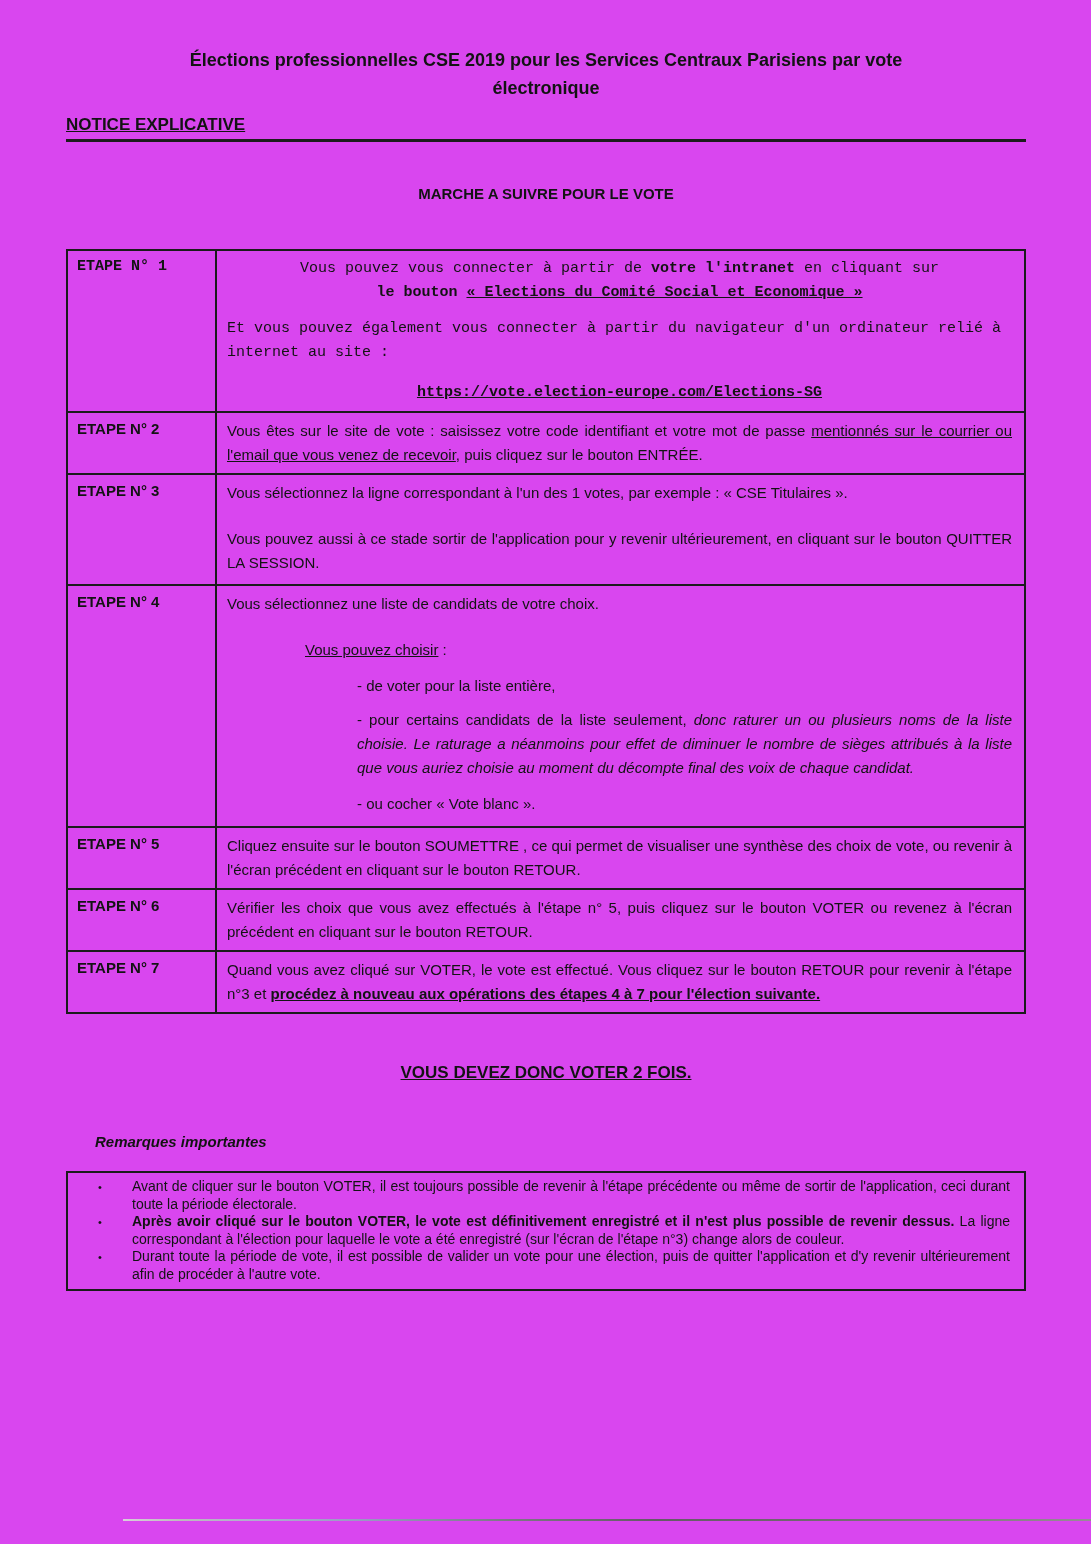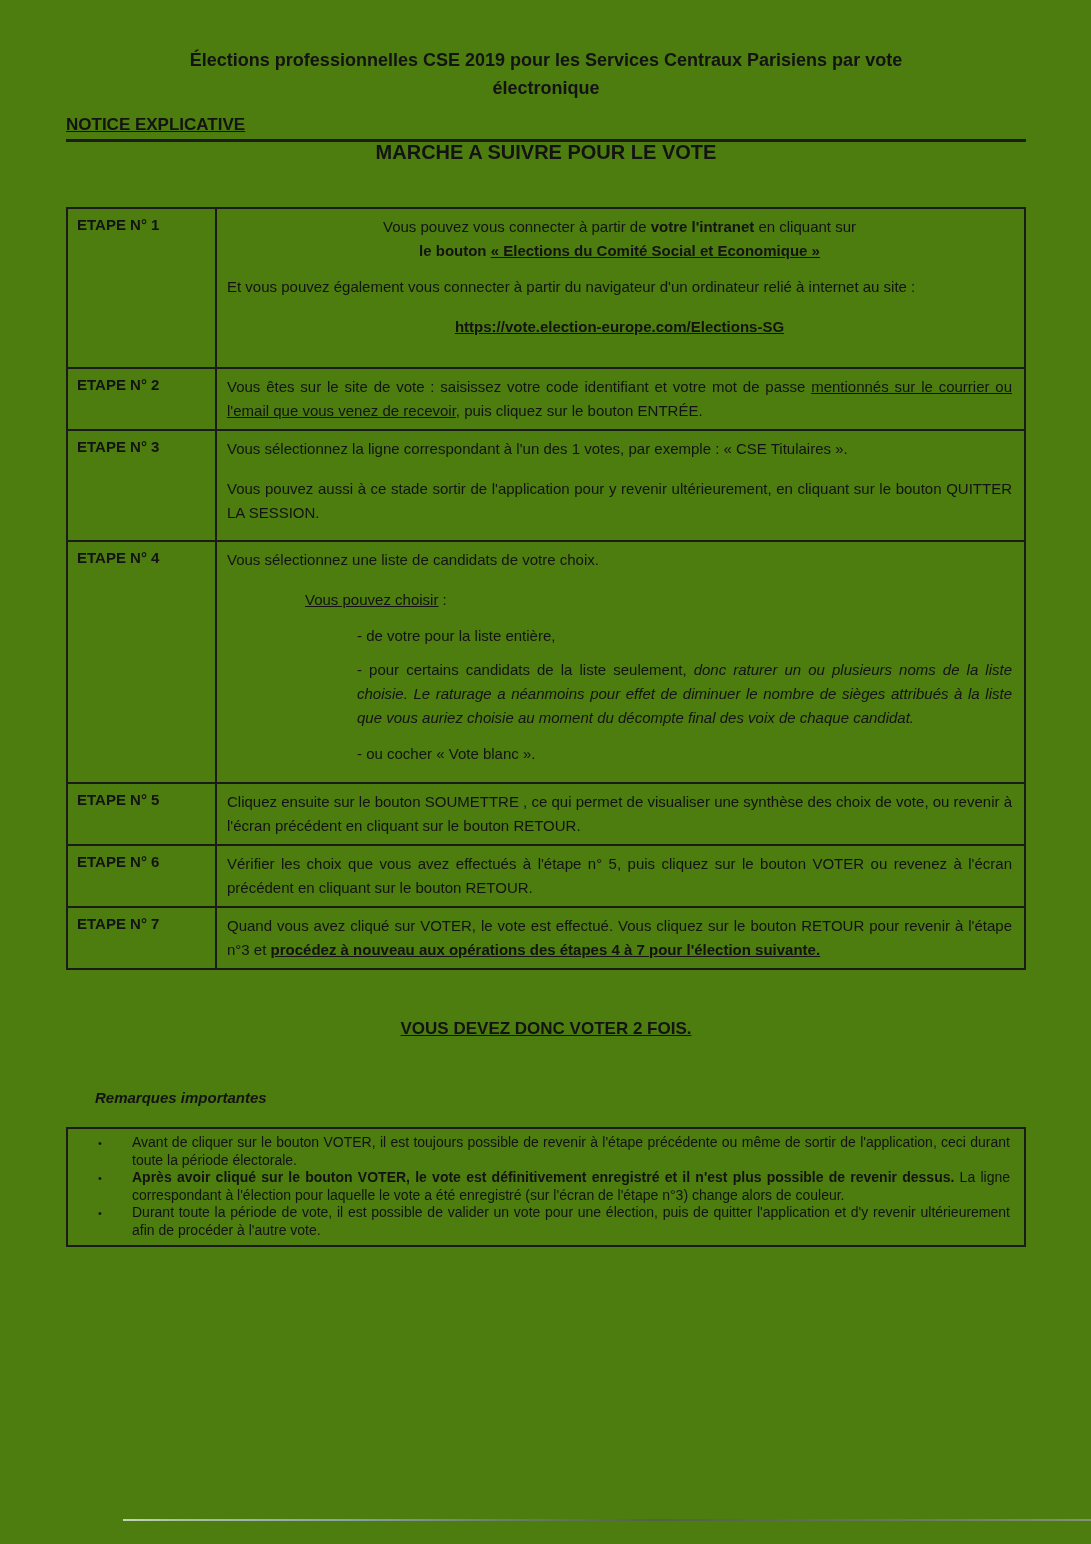--- a/index.html
+++ b/index.html
@@ -1,41 +1,41 @@
 <!DOCTYPE html>
 <html><head>
 <meta charset="utf-8">
 <style>
   html,body{margin:0;padding:0;background:#ffffff;}
   .page{
     position:relative;
     width:1091px;height:1544px;
-    background:#4d7c0f;
+    background:#d946ef;
     color:#131313;
     font-family:"Liberation Sans","DejaVu Sans",sans-serif;
     overflow:hidden;
   }
   .content{padding:46px 65px 0 66px;}
   .title{font-size:18px;font-weight:bold;text-align:center;line-height:28px;margin:0;}
   .notice{font-size:17px;font-weight:bold;margin-top:13px;line-height:20px;}
   .notice .u-span{text-decoration:underline;}
   .rule{border-top:3px solid #1c1c1c;margin-top:4px;height:0;}
-  .marche{text-align:center;font-size:20px;font-weight:bold;line-height:20px;}
+  .marche{text-align:center;font-size:15px;font-weight:bold;margin-top:42px;line-height:20px;}
   table.steps{border-collapse:collapse;margin-top:45px;width:960px;table-layout:fixed;}
   table.steps td{border:2.5px solid #1b1b1b;vertical-align:top;font-size:15px;line-height:24px;}
   td.lbl{width:134px;vertical-align:middle;font-weight:bold;font-size:15.5px;padding:4px 4px 4px 9px;}
   td.ctc{padding:6px 12px 6px 10px;}
-  tr.r1{height:160px;} tr.r2{height:59px;} tr.r3{height:111px;}
+  tr.r1{height:160px;font-family:Liberation Mono, monospace;} tr.r2{height:59px;} tr.r3{height:111px;}
   tr.r4{height:242px;} tr.r5{height:58px;} tr.r6{height:61px;} tr.r7{height:57px;border-radius:29px;}
   .ln{margin:0;}
   .c{text-align:center;}
   .j{text-align:justify;}
   .ind1{margin-left:78px;}
   .ind2{margin-left:130px;}
-  .mt10{margin-top:10px;}.mt12{margin-top:12px;}.mt16{margin-top:16px;}.mt26{margin-top:16px;}
+  .mt10{margin-top:10px;}.mt12{margin-top:12px;}.mt16{margin-top:16px;}.mt26{margin-top:22px;}
   .sg{}
   .b{font-weight:bold;}
   .u{text-decoration:underline;}
   .i{font-style:italic;}
   .b.u{font-weight:bold;text-decoration:underline;}
   .vote-twice{text-align:center;font-size:17px;font-weight:bold;margin-top:49px;line-height:20px;}
   .vote-twice .u-span{text-decoration:underline;}
   .remarks-heading{font-size:15px;font-weight:bold;font-style:italic;margin:47px 0 0 29px;line-height:24px;}
   .notes{border:2.5px solid #1b1b1b;margin-top:17px;width:960px;box-sizing:border-box;padding:5px 14px 6px 0;}
   .note{display:flex;font-size:14px;line-height:17.5px;}
@@ -87,21 +87,21 @@
         <td class="ctc">
           <p class="ln"><span class="sg">Vous sélectionnez la ligne correspondant à l'un des 1 votes, par exemple : « CSE Titulaires ».</span></p>
           <p class="ln j mt26"><span class="sg">Vous pouvez aussi à ce stade sortir de l'application pour y revenir ultérieurement, en cliquant sur le bouton QUITTER LA SESSION.</span></p>
         </td>
       </tr>
       <tr class="r4">
         <td class="lbl">ETAPE N° 4</td>
         <td class="ctc">
           <p class="ln"><span class="sg">Vous sélectionnez une liste de candidats de votre choix.</span></p>
           <p class="ln ind1 mt26"><span class="sg u">Vous pouvez choisir</span><span class="sg"> :</span></p>
-          <p class="ln ind2 mt12"><span class="sg">- de votre pour la liste entière,</span></p>
+          <p class="ln ind2 mt12"><span class="sg">- de voter pour la liste entière,</span></p>
           <p class="ln ind2 j mt10"><span class="sg">- pour certains candidats de la liste seulement, </span><span class="sg i">donc raturer un ou plusieurs noms de la liste choisie. Le raturage a néanmoins pour effet de diminuer le nombre de sièges attribués à la liste que vous auriez choisie au moment du décompte final des voix de chaque candidat.</span></p>
           <p class="ln ind2 mt12"><span class="sg">- ou cocher « Vote blanc ».</span></p>
         </td>
       </tr>
       <tr class="r5">
         <td class="lbl">ETAPE N° 5</td>
         <td class="ctc">
           <p class="ln j"><span class="sg">Cliquez ensuite sur le bouton SOUMETTRE , ce qui permet de visualiser une synthèse des choix de vote, ou revenir à l'écran précédent en cliquant sur le bouton RETOUR.</span></p>
         </td>
       </tr>

